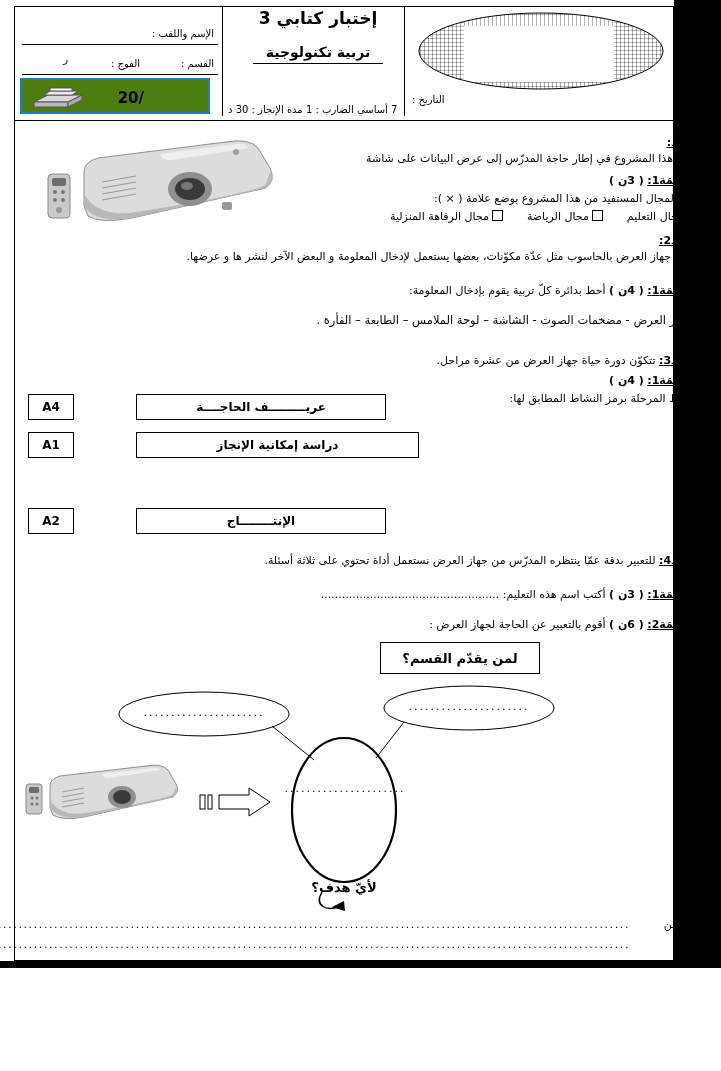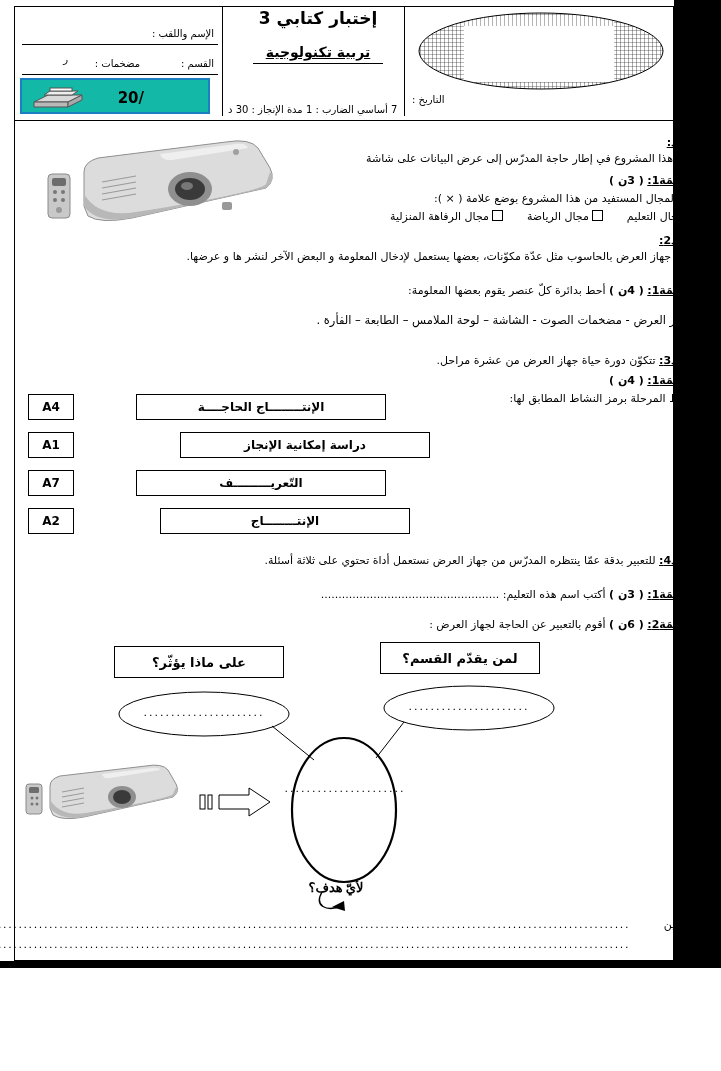--- a/index.html
+++ b/index.html
@@ -33,31 +33,31 @@
     position:absolute; left:18px; top:10px; width:200px; height:110px;
   }
   .hdr-line {
     position:absolute; font-size:10px; color:#000; white-space:nowrap;
   }
   .hdr-underline {
     position:absolute; border-bottom:1px solid #000;
   }
   .scorebox {
     position:absolute; left:20px; top:78px; width:190px; height:36px;
-    border:2px solid #1b7fc4; background:#14b8a6;
+    border:2px solid #1b7fc4; background:#4d7c0f;
   }
   .scorebox .val {
     position:absolute; right:64px; top:9px; font-size:15px; font-weight:bold;
   }
   .printer-ico { position:absolute; right:120px; top:4px; }
   .hdr-center {
     position:absolute; left:228px; top:8px; width:180px; text-align:center;
   }
   .title-main { font-size:17px; font-weight:bold; letter-spacing:0px; }
-  .title-sub  { font-size:14px; font-weight:bold; margin-top:16px;text-decoration:underline; }
+  .title-sub  { font-size:14px; font-weight:bold; margin-top:16px; }
   .title-rule { width:130px; height:0; border-bottom:1px solid #000; margin:3px auto 0 auto;}
   .hdr-center-line {
     position:absolute; left:228px; top:104px; width:180px;
     font-size:10px; text-align:left; white-space:nowrap;
   }
   .hdr-right {
     position:absolute; left:408px; top:8px; width:266px; height:112px;
   }
   .ellipse-wrap { position:absolute; left:8px; top:2px; width:250px; height:82px; }
   .date-line {
@@ -119,21 +119,21 @@
 
   <div class="hdr-sep-v" style="left:222px;"></div>
   <div class="hdr-sep-v" style="left:404px;"></div>
   <div class="hdr-sep-h"></div>
 
   <div class="hdr-left">
     <div class="hdr-line" style="right:4px; top:18px;">الإسم واللقب :</div>
     <div class="hdr-underline" style="right:0px; top:34px; width:196px;"></div>
 
     <div class="hdr-line" style="right:4px; top:48px;">القسم :</div>
-    <div class="hdr-line" style="right:78px; top:48px;">مضخمات :</div>
+    <div class="hdr-line" style="right:78px; top:48px;">الفوج :</div>
     <div class="hdr-line" style="right:150px; top:44px;">ر</div>
     <div class="hdr-underline" style="right:0px; top:64px; width:196px;"></div>
   </div>
 
   <div class="scorebox">
     <div class="val">/20</div>
     <div class="printer-ico">
       <svg width="60" height="28" viewBox="0 0 60 28">
         <g stroke="#555" fill="#cfcfcf" stroke-width="1">
           <polygon points="6,18 40,18 54,11 20,11" fill="#d9d9d9"></polygon>
@@ -239,49 +239,45 @@
   </div>
 
   <div class="blk" style="right:20px; top:232px;">
     <span class="lbl-u">السَّنَد2:</span>
   </div>
   <div class="blk" style="right:20px; top:248px; width:632px; text-align:right;">يوصل جهاز العرض بالحاسوب مثل عدّة مكوّنات، بعضها يستعمل لإدخال المعلومة و البعض الآخر لنشر ها و عرضها.</div>
 
   <div class="blk" style="right:20px; top:282px; width:632px; text-align:right;">
     <span class="lbl-u">التَّعليمَة1:</span>
     <span class="bold">( 4ن )</span>
-    <span>أحط بدائرة كلّ عنصر يقوم بعضها المعلومة:</span>
+    <span>أحط بدائرة كلّ تربية يقوم بإدخال المعلومة:</span>
   </div>
   <div class="blk" style="right:30px; top:312px; width:620px; text-align:right; font-size:11.5px;">جهاز العرض      -      مضخمات الصوت   -   الشاشة   –   لوحة الملامس   –   الطابعة   –   الفأرة .</div>
 
   <div class="blk" style="right:20px; top:352px; width:632px; text-align:right;">
     <span class="lbl-u">السَّنَد3:</span>
     <span>تتكوّن دورة حياة جهاز العرض من عشرة مراحل.</span>
   </div>
   <div class="blk" style="right:20px; top:372px; width:632px; text-align:right;">
     <span class="lbl-u">التَّعليمَة1:</span>
     <span class="bold">( 4ن )</span>
   </div>
   <div class="blk" style="right:30px; top:390px; width:620px; text-align:right;">أربط المرحلة برمز النشاط المطابق لها:</div>
 
   <div class="match-row" style="left:28px; top:394px; width:360px;">
     <div class="code-box">A4</div>
-    <div class="txt-box" style="left:108px; width:250px;">الإنتــــــــاج الحاجــــة</div>
+    <div class="txt-box" style="left:108px; width:250px;">عريـــــــــف الحاجــــة</div>
   </div>
   <div class="match-row" style="left:28px; top:432px; width:360px;">
     <div class="code-box">A1</div>
-    <div class="txt-box" style="left:108px; width:250px;margin-left:44px;">دراسة إمكانية الإنجاز</div>
-  </div>
-  <div class="match-row" style="left:28px; top:470px; width:360px;">
-    <div class="code-box">A7</div>
-    <div class="txt-box" style="left:108px; width:250px;">التّعريـــــــــف</div>
+    <div class="txt-box" style="left:108px; width:283px;">دراسة إمكانية الإنجاز</div>
   </div>
   <div class="match-row" style="left:28px; top:508px; width:360px;">
     <div class="code-box">A2</div>
-    <div class="txt-box" style="left:108px; width:250px;margin-left:24px;">الإنتــــــــاج</div>
+    <div class="txt-box" style="left:108px; width:250px;">الإنتــــــــاج</div>
   </div>
 
   <div class="blk" style="right:20px; top:552px; width:632px; text-align:right;">
     <span class="lbl-u">السَّنَد4:</span>
     <span>للتعبير بدقة عمّا ينتظره المدرّس من جهاز العرض نستعمل أداة تحتوي على ثلاثة أسئلة.</span>
   </div>
   <div class="blk" style="right:20px; top:586px; width:632px; text-align:right;">
     <span class="lbl-u">التَّعليمَة1:</span>
     <span class="bold">( 3ن )</span>
     <span>أكتب اسم هذه التعليم:</span>
@@ -311,27 +307,26 @@
       <polygon points="330,271 318,277 331,281" fill="#000"></polygon>
 
       <g stroke="#000" stroke-width="1" fill="#fff">
         <polygon points="205,165 235,165 235,158 256,172 235,186 235,179 205,179"></polygon>
         <rect x="186" y="165" width="5" height="14"></rect>
         <rect x="194" y="165" width="4" height="14"></rect>
       </g>
     </svg>
 
     <div class="qbox" style="left:366px; top:12px; width:160px; height:32px;">لمن يقدّم القسم؟</div>
-    <div class="qbox" style="left:100px; top:16px; width:170px; height:32px;">على ماذا يؤثّر؟</div>
 
     <div class="ell-dots" style="left:380px; top:70px; width:150px;">......................</div>
     <div class="ell-dots" style="left:115px; top:76px; width:150px;">......................</div>
     <div class="ell-dots" style="left:256px; top:152px; width:150px;">......................</div>
 
-    <div style="position:absolute; left:262px; top:250px; width:120px; text-align:center; font-size:13px; font-weight:bold;font-family:Liberation Serif, serif;">لأيّ هدف؟</div>
+    <div style="position:absolute; left:270px; top:250px; width:120px; text-align:center; font-size:13px; font-weight:bold;">لأيّ هدف؟</div>
 
     <div style="position:absolute; left:8px; top:130px;">
       <svg width="170" height="70" viewBox="0 0 170 70">
         <g>
           <rect x="4" y="24" width="16" height="30" rx="3" fill="#c9c9c9" stroke="#8a8a8a"></rect>
           <rect x="7" y="27" width="10" height="6" rx="1.5" fill="#6d6d6d"></rect>
           <circle cx="10" cy="38" r="1.5" fill="#777"></circle>
             <circle cx="15" cy="38" r="1.5" fill="#777"></circle>
           <circle cx="10" cy="44" r="1.5" fill="#777"></circle>
             <circle cx="15" cy="44" r="1.5" fill="#777"></circle>

